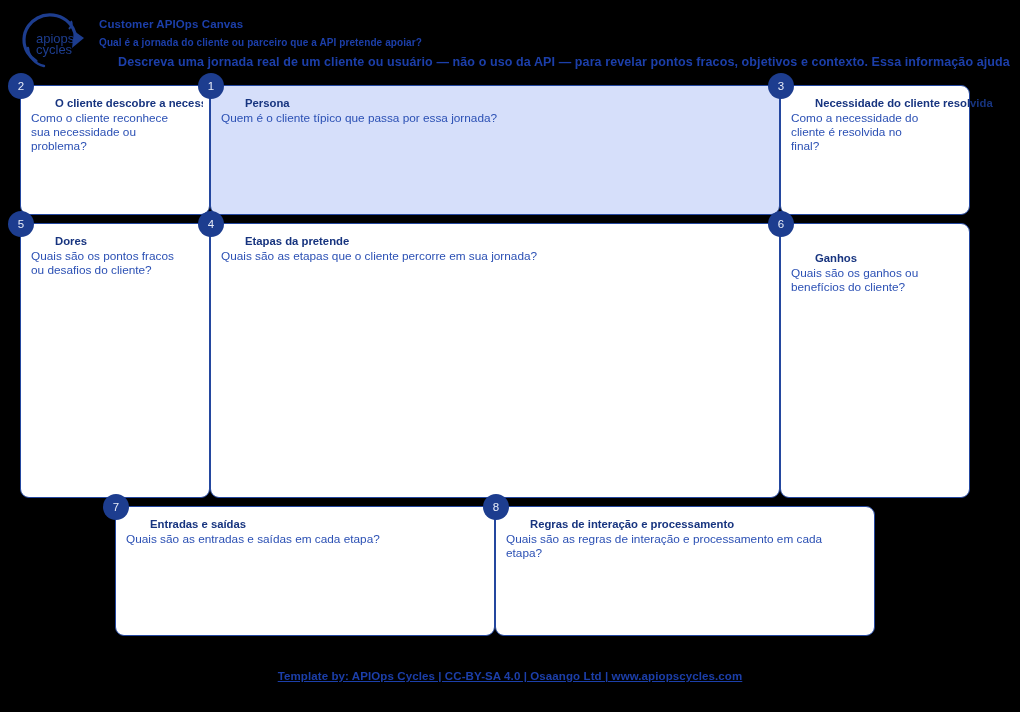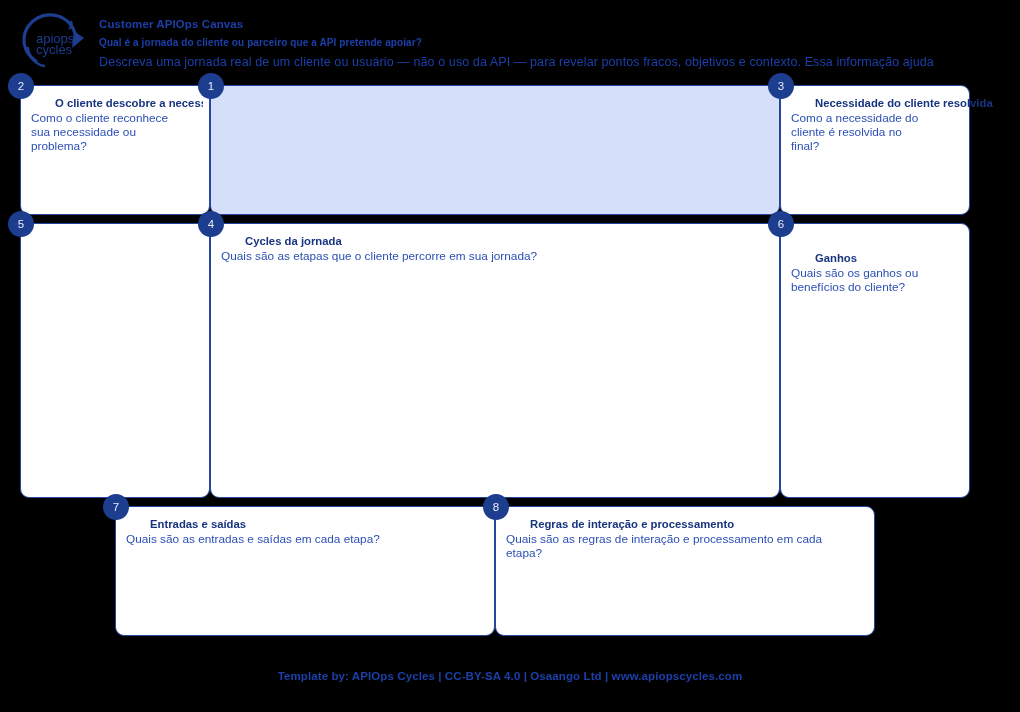--- a/index.html
+++ b/index.html
@@ -44,22 +44,23 @@
     line-height: 13px;
   }
   #hdr-title {
     font-size: 10px;
     font-weight: bold;
     line-height: 20px;
     padding-top: 2px;
   }
   #hdr-sub {
     font-size: 12.5px;
-    font-weight: normal;
+    font-weight: bold;
     line-height: 19px;
+    margin-left: 19px;
   }
 
   
   .card {
     position: absolute;
     box-sizing: border-box;
     border: 1.6px solid #24479f;
     background: #ffffff;
     border-radius: 9px;
   }
@@ -119,20 +120,21 @@
   #footer {
     position: absolute;
     left: 0;
     top: 670px;
     width: 1020px;
     text-align: center;
     color: #1c3faa;
     font-size: 11.5px;
     font-weight: bold;
     letter-spacing: 0.1px;
+    text-decoration: underline;
   }
 </style>
 </head>
 <body>
 
 <div id="header">
 
   <div id="logo">
     <svg width="80" height="62" viewBox="0 0 80 62">
       <path d="M62 30 A26 25 0 1 0 22 51" fill="none" stroke="#1d3d8f" stroke-width="3.2" stroke-linecap="round"></path>
@@ -157,40 +159,49 @@
   <div class="card-text clip" style="width:172px; overflow:hidden;">
     <div class="card-title">O cliente descobre a necessidade</div>
     <div class="card-body">Como o cliente reconhece
 sua necessidade ou
 problema?</div>
   </div>
 </div>
 
 <div class="card filled" style="left:210px; top:85px; width:570px; height:130px;">
   <div class="badge">1</div>
+  <div class="card-text">
+    <div class="card-title">Persona</div>
+    <div class="card-body">Quem é o cliente típico que passa por essa jornada?</div>
+  </div>
 </div>
 
 <div class="card" style="left:780px; top:85px; width:190px; height:130px;">
   <div class="badge">3</div>
   <div class="card-text spill" style="left:10px; top:7px;">
     <div class="card-title">Necessidade do cliente resolvida</div>
     <div class="card-body">Como a necessidade do
 cliente é resolvida no
 final?</div>
   </div>
 </div>
 
 <div class="card" style="left:20px; top:223px; width:190px; height:275px;">
   <div class="badge">5</div>
+  <div class="card-text spill" style="left:10px; top:7px;">
+    <div class="card-title">Dores</div>
+    <div class="card-body">Quais são os pontos fracos
+ou desafios do cliente?</div>
+  </div>
 </div>
 
 <div class="card" style="left:210px; top:223px; width:570px; height:275px;">
   <div class="badge">4</div>
   <div class="card-text">
-    <div class="card-title">Cycles da jornada</div>
+    <div class="card-title">Etapas da pretende</div>
     <div class="card-body">Quais são as etapas que o cliente percorre em sua jornada?</div>
   </div>
 </div>
 
 <div class="card" style="left:780px; top:223px; width:190px; height:275px;">
   <div class="badge">6</div>
   <div class="card-text spill" style="left:10px; top:24px;">
     <div class="card-title">Ganhos</div>
     <div class="card-body">Quais são os ganhos ou
 benefícios do cliente?</div>

